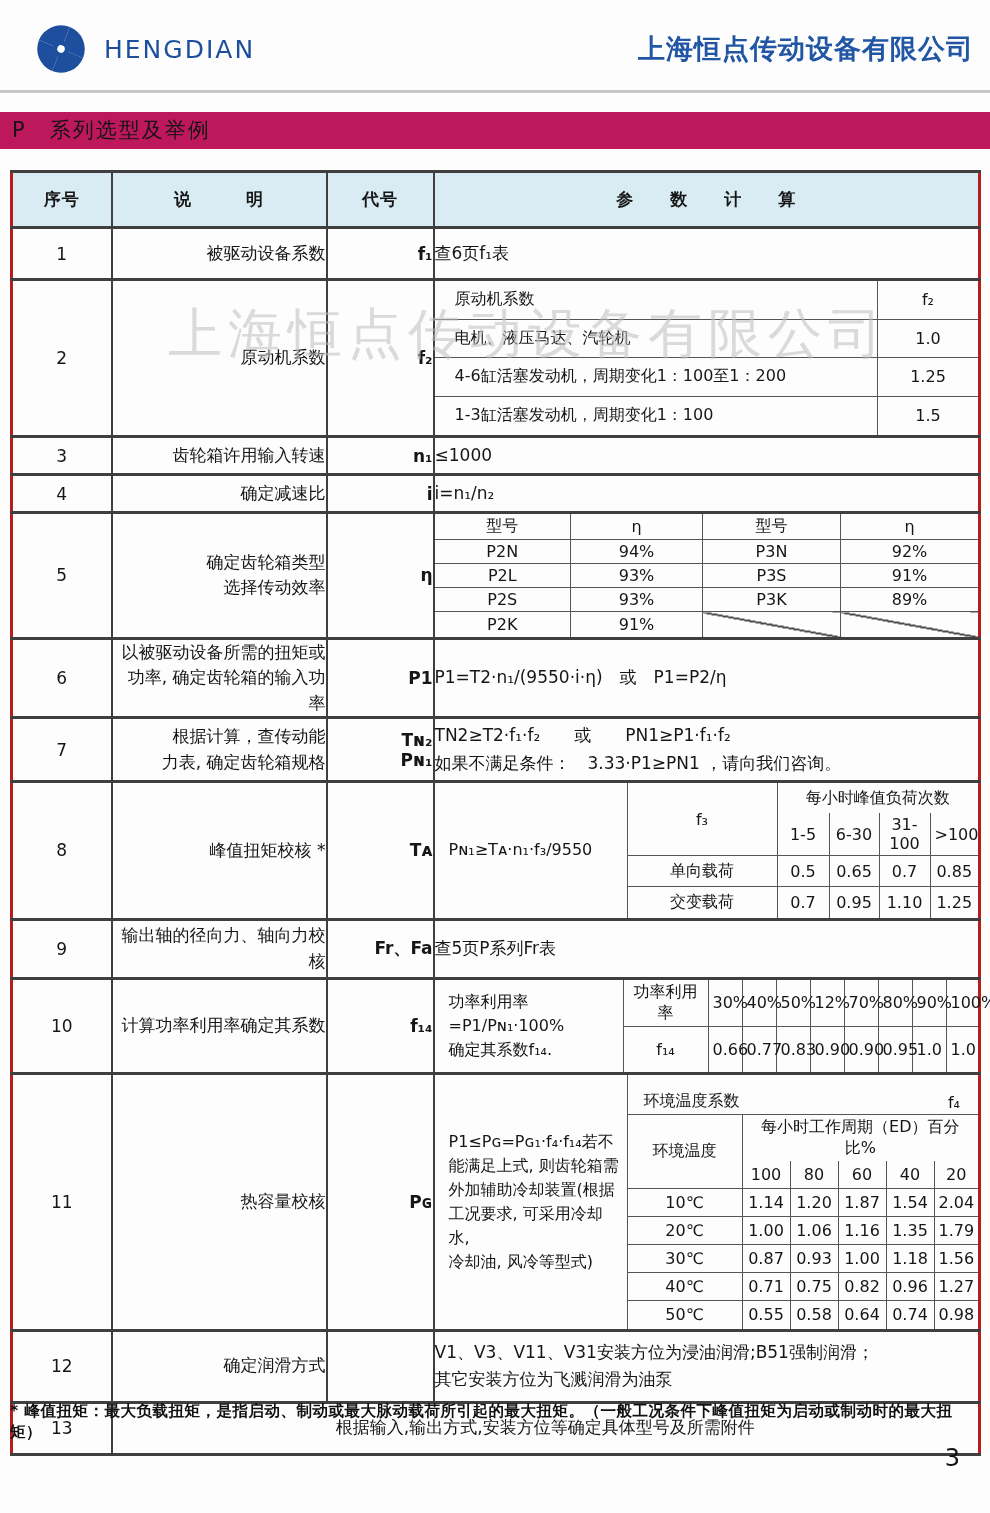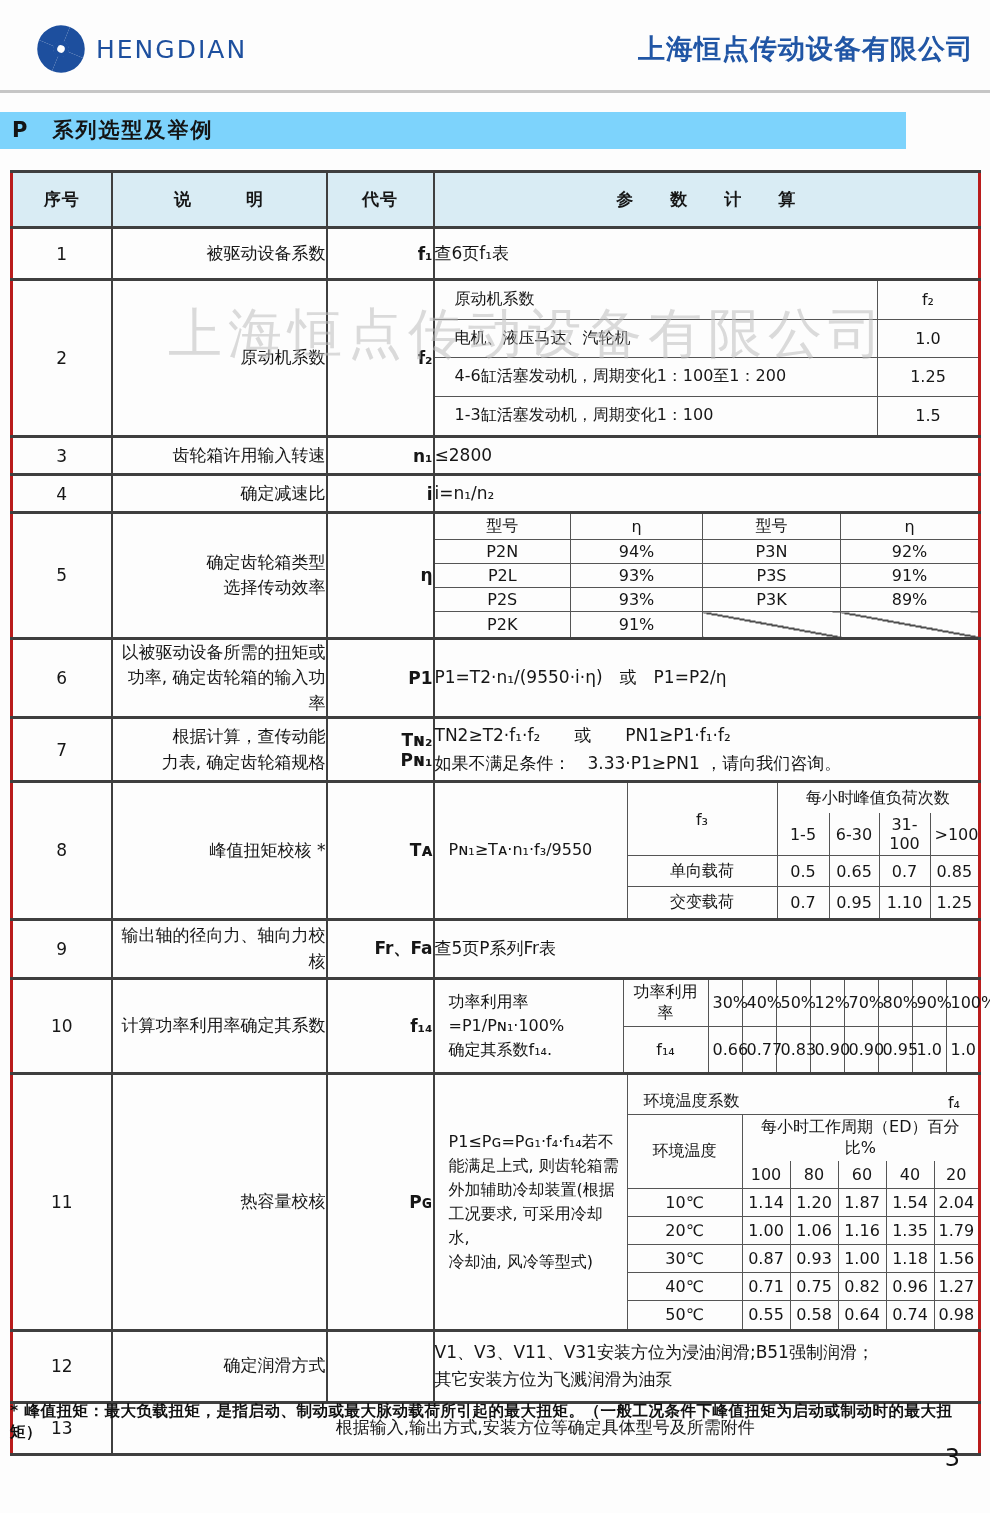--- a/index.html
+++ b/index.html
@@ -10,28 +10,28 @@
     color:#161616;
     position:relative;
     overflow:hidden;
   }
   .page{position:relative;width:990px;height:1513px;background:#fdfdfd;}
 
   
   .top{position:absolute;top:12px;left:0;width:990px;height:74px;
        display:flex;justify-content:space-between;align-items:center;
        padding:0;box-sizing:border-box;}
-  .brand{display:flex;align-items:center;gap:8px;margin-left:34px;}
+  .brand{display:flex;align-items:center;gap:16px;margin-left:34px;}
   .brand-name{font-size:25px;color:#1d4f9e;letter-spacing:2px;font-weight:500;}
   .company{font-size:27px;font-weight:bold;color:#2156a5;margin-right:16px;letter-spacing:1px;}
   .divider{position:absolute;top:90px;left:0;width:990px;height:3px;background:#c6c6c6;}
 
   
-  .section-bar{position:absolute;top:112px;left:0;width:906px;height:37px;
-    background:#7dd3fc;font-size:21px;font-weight:bold;line-height:37px;
+  .section-bar{position:absolute;top:112px;left:0;width:990px;height:37px;
+    background:#be185d;font-size:21px;font-weight:normal;line-height:37px;
     padding-left:12px;box-sizing:border-box;letter-spacing:2px;color:#141414;}
 
   
   .watermark{position:absolute;top:298px;left:168px;font-size:54px;
     color:#bfbfbf;opacity:.55;letter-spacing:6px;white-space:nowrap;
     z-index:5;pointer-events:none;font-weight:500;}
 
   
   .tbl-wrap{position:absolute;top:170px;left:10px;width:968px;}
   table.main{width:968px;border-collapse:collapse;table-layout:fixed;
@@ -160,21 +160,21 @@
             </tr>
           </tbody>
               </table>
         </td>
       </tr>
 
       <tr style="height:38px">
         <td class="no">3</td>
         <td class="desc">齿轮箱许用输入转速</td>
         <td class="code">n₁</td>
-        <td class="calc">≤2800</td>
+        <td class="calc">≤1000</td>
       </tr>
 
       <tr style="height:38px">
         <td class="no">4</td>
         <td class="desc">确定减速比</td>
         <td class="code">i</td>
         <td class="calc">i=n₁/n₂</td>
       </tr>
 
       <tr style="height:121px">

